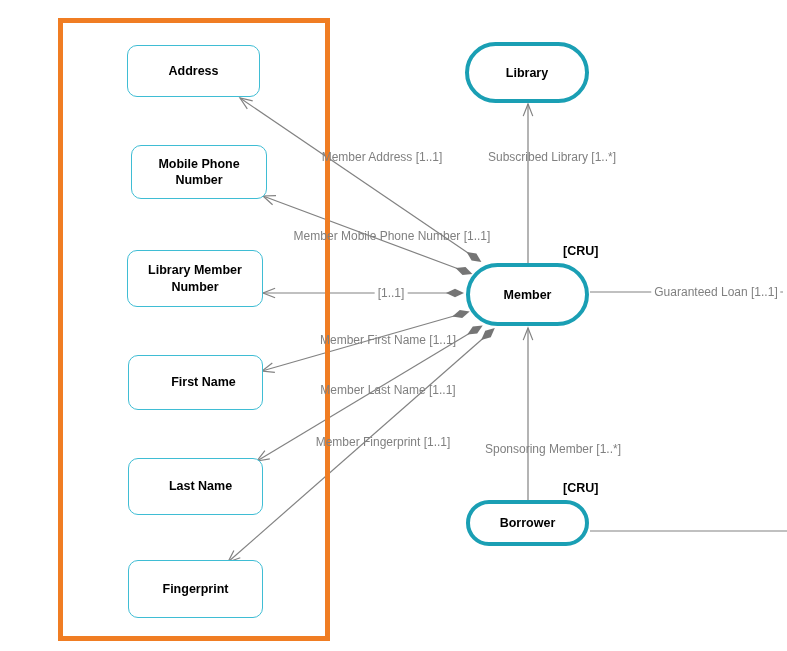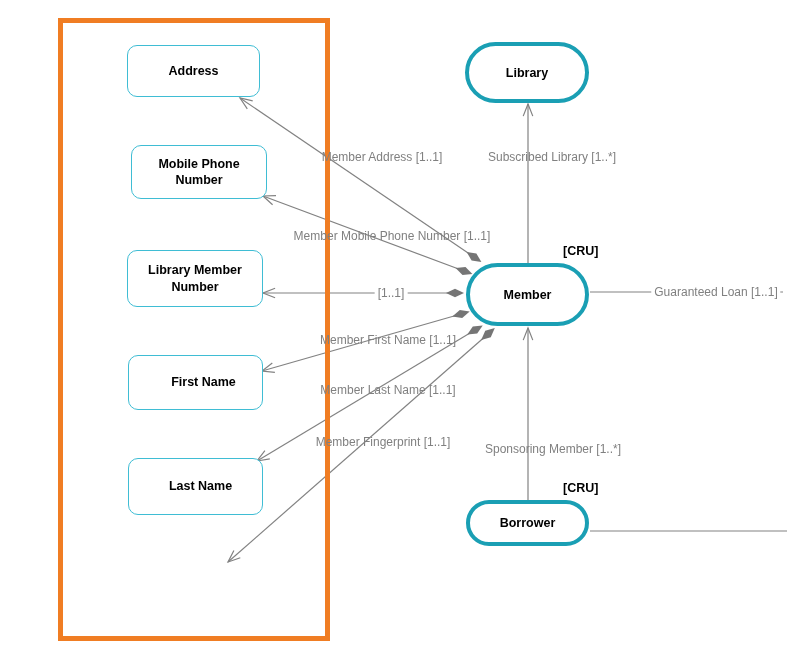--- a/index.html
+++ b/index.html
@@ -97,20 +97,23 @@
   </div>
   <div class="attr-node" style="left:127px;top:250px;width:136px;height:57px;">
     <span>Library Member Number</span>
   </div>
   <div class="attr-node" style="left:128px;top:355px;width:135px;height:55px;padding-left:28px;">
     <span>First Name</span>
   </div>
   <div class="attr-node" style="left:128px;top:458px;width:135px;height:57px;padding-left:22px;">
     <span>Last Name</span>
   </div>
+  <div class="attr-node" style="left:128px;top:560px;width:135px;height:58px;">
+    <span>Fingerprint</span>
+  </div>
 
   <div class="entity-node" style="left:465px;top:42px;width:124px;height:61px;">
     <span>Library</span>
   </div>
   <div class="entity-node" style="left:466px;top:263px;width:123px;height:63px;">
     <span>Member</span>
   </div>
   <div class="entity-node" style="left:466px;top:500px;width:123px;height:46px;">
     <span>Borrower</span>
   </div>

